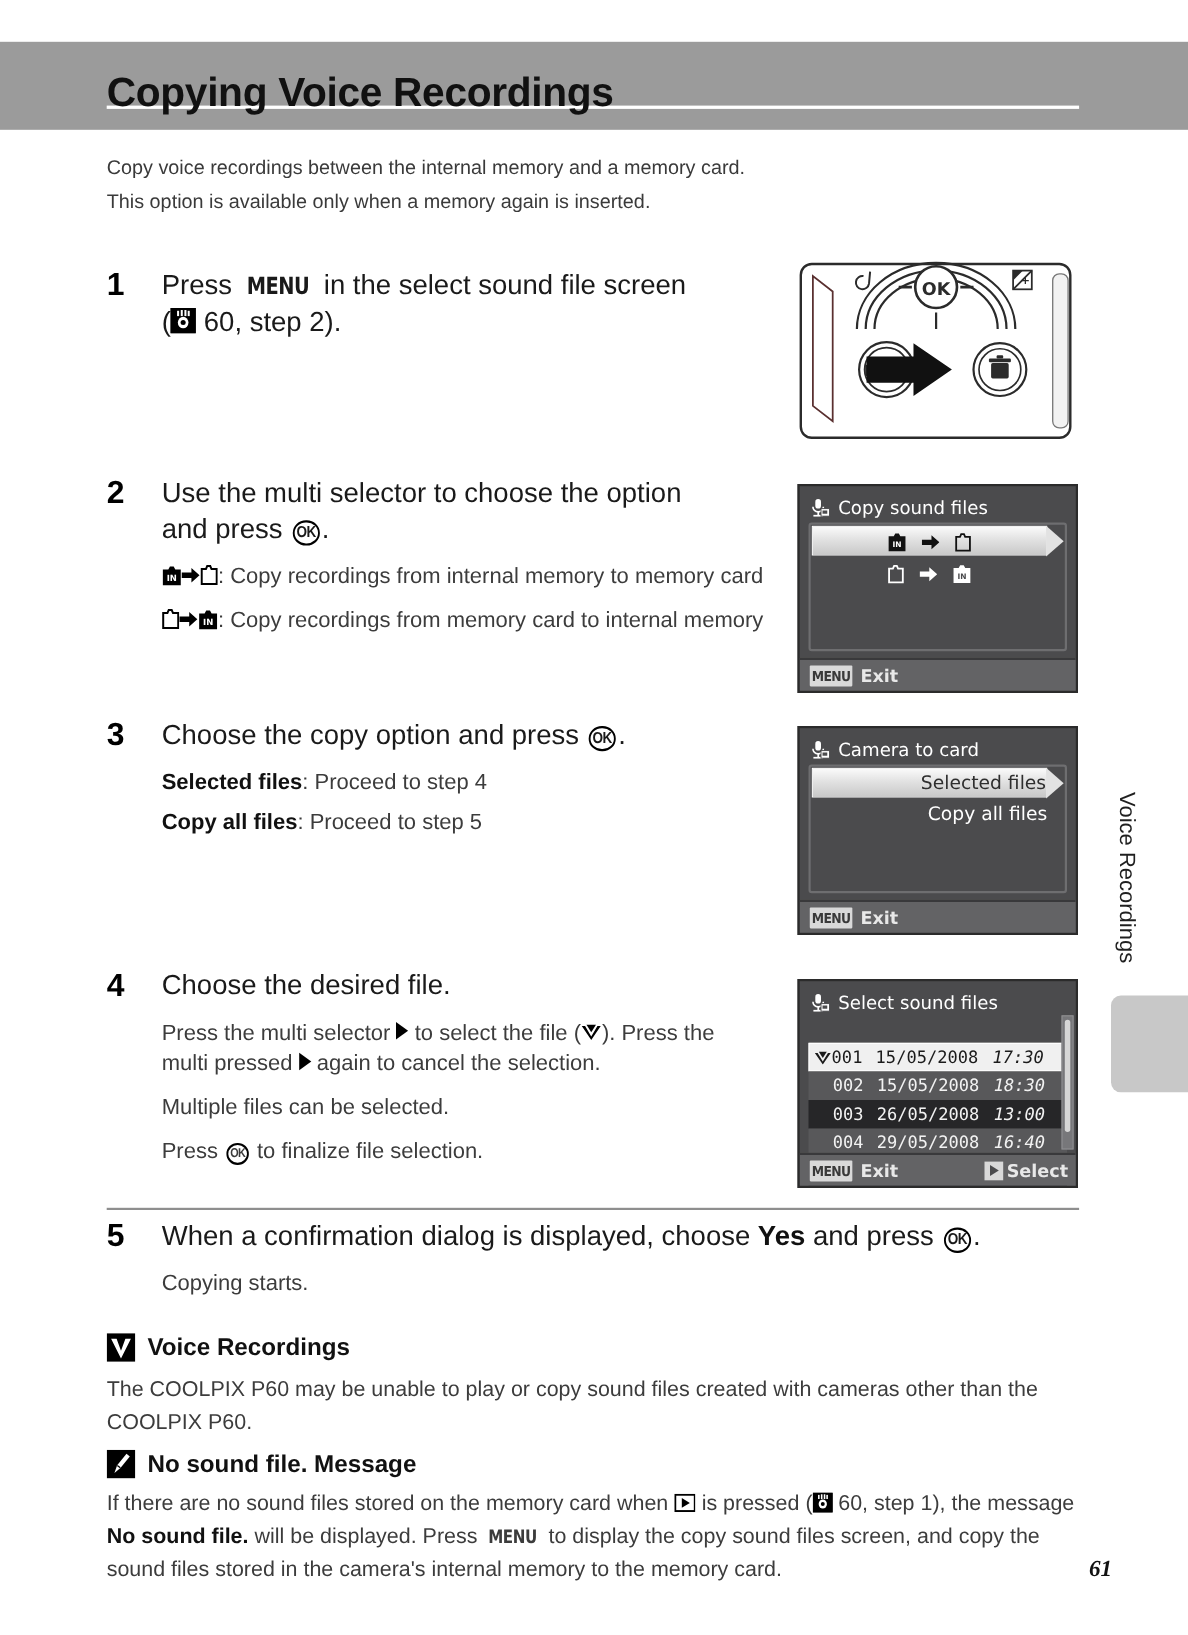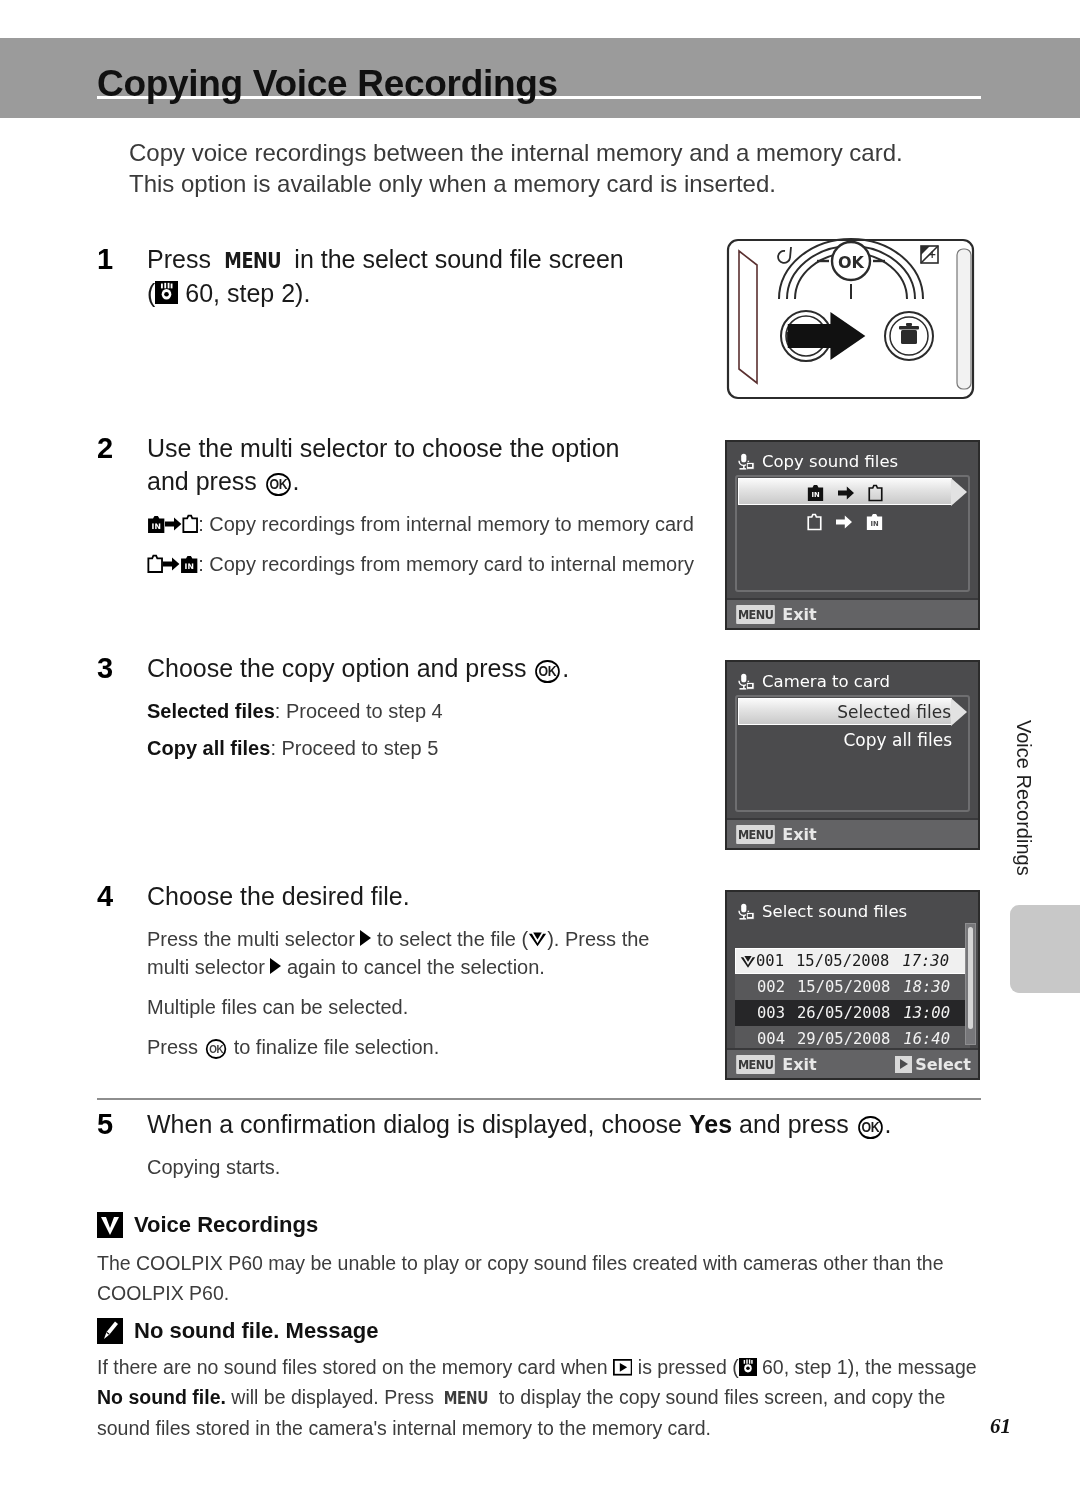--- a/index.html
+++ b/index.html
@@ -43,24 +43,23 @@
     color: #111111;
     white-space: nowrap;
   }
 
   
   .intro {
     position: absolute;
     left: 97px;
     top: 137px;
     width: 880px;
-    font-size: 24px;
+    font-size: 18px;
     line-height: 31px;
     color: #3a3a3a;
-    margin-left: 32px;
   }
 
   
   .step {
     position: absolute;
     left: 97px;
   }
   .step-num {
     position: absolute;
     left: 0;
@@ -401,21 +400,21 @@
 </head>
 <body>
 
 <div class="banner">
   <div class="banner-rule"></div>
 </div>
 <div class="page-title">Copying Voice Recordings</div>
 
 <div class="intro">
   <div>Copy voice recordings between the internal memory and a memory card.</div>
-  <div>This option is available only when a memory card is inserted.</div>
+  <div>This option is available only when a memory again is inserted.</div>
 </div>
 
 <div class="step" style="top:243px; width:600px;">
   <div class="step-num">1</div>
   <div class="step-body">
     <div class="step-head">
       <span>Press </span><span class="ic ic-menu">MENU</span><span> in the select sound file screen</span><br>
       <span>(</span><span class="ic ic-ref"><svg viewBox="0 0 20 20">
             <rect width="20" height="20" fill="#000"></rect>
             <ellipse cx="10" cy="11.5" rx="4.2" ry="4.6" fill="#fff"></ellipse>
@@ -602,21 +601,21 @@
 
 <div class="step" style="top:880px; width:600px;">
   <div class="step-num">4</div>
   <div class="step-body">
     <div class="step-head">Choose the desired file.</div>
     <div class="step-sub">
       <span>Press the multi selector </span><span class="ic-tri"></span><span> to select the file (</span><span class="ic ic-check"><svg viewBox="0 0 22 18">
             <path d="M1 3 L4.5 3 L11 14 L17.5 3 L21 3 L11 17.5 Z" fill="#000"></path>
             <path d="M6 1.5 L16 1.5 L11 9.5 Z" fill="#000"></path>
           </svg></span><span>). Press the</span><br>
-      <span>multi selector </span><span class="ic-tri"></span><span> again to cancel the selection.</span>
+      <span>multi pressed </span><span class="ic-tri"></span><span> again to cancel the selection.</span>
     </div>
     <div class="step-sub">Multiple files can be selected.</div>
     <div class="step-sub">
       <span>Press </span><span class="ic ic-ok">OK</span><span> to finalize file selection.</span>
     </div>
   </div>
 </div>
 
 <div class="lcd" style="left:725px; top:890px;">
   <div class="lcd-title">

